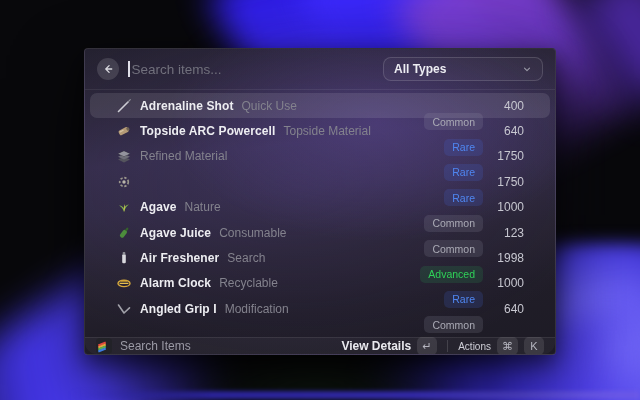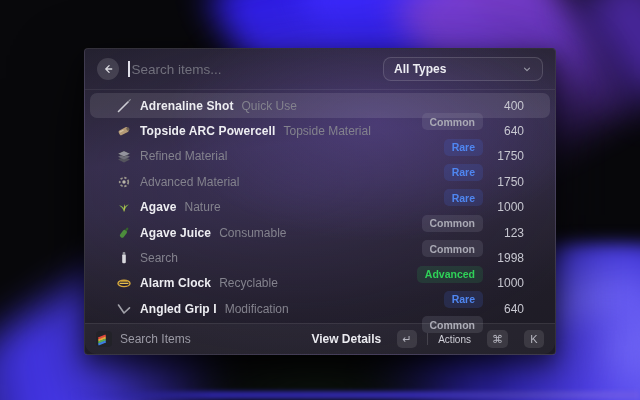--- a/index.html
+++ b/index.html
@@ -76,41 +76,41 @@
   
   .list { padding:3px 5px; }
   .row { display:flex; align-items:center; height:25.4px; padding:0 26px;
          border-radius:7px; gap:8px; cursor:pointer; }
   .row.selected { background:rgba(255,255,255,.10); }
   .item-icon { width:16px; height:16px; flex:none; display:flex; align-items:center; justify-content:center; }
   .item-icon svg { width:16px; height:16px; display:block; }
   .title { font-size:12px; font-weight:700; color:#ededf1; white-space:nowrap; letter-spacing:.1px; }
   .category { font-size:12px; color:#83828d; white-space:nowrap; }
   .spacer { flex:1; }
-  .badge { font-size:10.5px; font-weight:700; padding:2.5px 8px; border-radius:5px; white-space:nowrap;margin-top:32px; }
+  .badge { font-size:10.5px; font-weight:400; padding:2.5px 8px; border-radius:5px; white-space:nowrap;margin-top:32px; }
   .badge.common   { color:#aaaab5; background:rgba(160,160,178,.16); }
   .badge.rare     { color:#4f86f0; background:rgba(70,115,235,.17); }
   .badge.uncommon { color:#2fd158; background:rgba(45,200,90,.14); }
   .value { font-size:12px; color:#c7c7d0; min-width:33px; text-align:right; font-weight:500; }
 
   
-  .footer { position:absolute; left:0; right:0; bottom:0; height:31px;
+  .footer { position:absolute; left:0; right:0; bottom:0; height:17px;
             display:flex; align-items:center; padding:0 11px; gap:8px;
             border-top:1px solid rgba(255,255,255,.08);
             background:rgba(255,255,255,.04); border-radius:0 0 12px 12px; }
   .logo { width:16px; height:16px; flex:none; border-radius:4px; background:#222228;
           position:relative; overflow:hidden; }
   .logo i { position:absolute; left:1.5px; width:8px; height:1.8px; transform:rotate(-22deg); }
   .logo .l1 { top:4.5px;  background:#e0483e; }
   .logo .l2 { top:6.7px;  background:#e8a33c; }
   .logo .l3 { top:8.9px;  background:#58b050; }
   .logo .l4 { top:11.1px; background:#3d7de0; }
   .app-label { font-size:12px; color:#9b9aa5; }
   .footer-right { margin-left:auto; display:flex; align-items:center; gap:7px; }
-  .action-group { display:flex; align-items:center; gap:16px; cursor:pointer; }
+  .action-group { display:flex; align-items:center; gap:6px; cursor:pointer; }
   .primary-label { font-size:12px; font-weight:700; color:#eaeaef; }
   .actions-label { font-size:10px; font-weight:500; color:#cfcfd7; }
   .key { height:18px; min-width:20px; padding:0 5px; border-radius:5px;
          background:rgba(255,255,255,.10); color:#b5b5bf; font-size:11px;
          display:flex; align-items:center; justify-content:center; }
   .vdiv { width:1px; height:12px; background:rgba(255,255,255,.14); margin:0 3px; }
 </style>
 </head>
 <body>
 
@@ -192,21 +192,20 @@
     <span class="badge rare">Rare</span>
     <span class="value">1750</span>
   </div>
       <div class="row">
     <span class="item-icon">
           <svg viewBox="0 0 16 16">
             <circle cx="8" cy="8" r="4.3" fill="none" stroke="#9a968c" stroke-width="1.7" stroke-dasharray="2.3 1.7"></circle>
             <circle cx="8" cy="8" r="1.7" fill="#b9b5aa"></circle>
           </svg>
         </span>
-    <span class="category">Advanced Material</span>
     <span class="spacer"></span>
     <span class="badge rare">Rare</span>
     <span class="value">1750</span>
   </div>
       <div class="row">
     <span class="item-icon">
           <svg viewBox="0 0 16 16">
             <path d="M8 13 C7 9.5 5 7.5 3 6.5 C6 6.5 7.5 8.5 8 9.5 C8.5 7.5 10 6 13 5.5 C10.5 7 9 9.5 8 13Z" fill="#7fae4e"></path>
             <path d="M8 13 C7.7 10 7.9 7.3 8.6 5 C9.2 7.4 9 10.2 8 13Z" fill="#c9c24e"></path>
           </svg>
@@ -232,20 +231,21 @@
     <span class="badge common">Common</span>
     <span class="value">123</span>
   </div>
       <div class="row">
     <span class="item-icon">
           <svg viewBox="0 0 16 16">
             <rect x="6.2" y="4.2" width="3.6" height="9" rx="1.2" fill="#d9d9de"></rect>
             <rect x="6.7" y="2" width="2.6" height="2.6" rx="0.7" fill="#8e8e96"></rect>
           </svg>
         </span>
+    <span class="title">Air Freshener</span>
     <span class="category">Search</span>
     <span class="spacer"></span>
     <span class="badge uncommon">Advanced</span>
     <span class="value">1998</span>
   </div>
       <div class="row">
     <span class="item-icon">
           <svg viewBox="0 0 16 16">
             <ellipse cx="8" cy="8.4" rx="6" ry="3.2" fill="none" stroke="#d7a93c" stroke-width="1.4"></ellipse>
             <line x1="3.6" y1="8.4" x2="12.4" y2="8.4" stroke="#e6c04e" stroke-width="1.2"></line>

